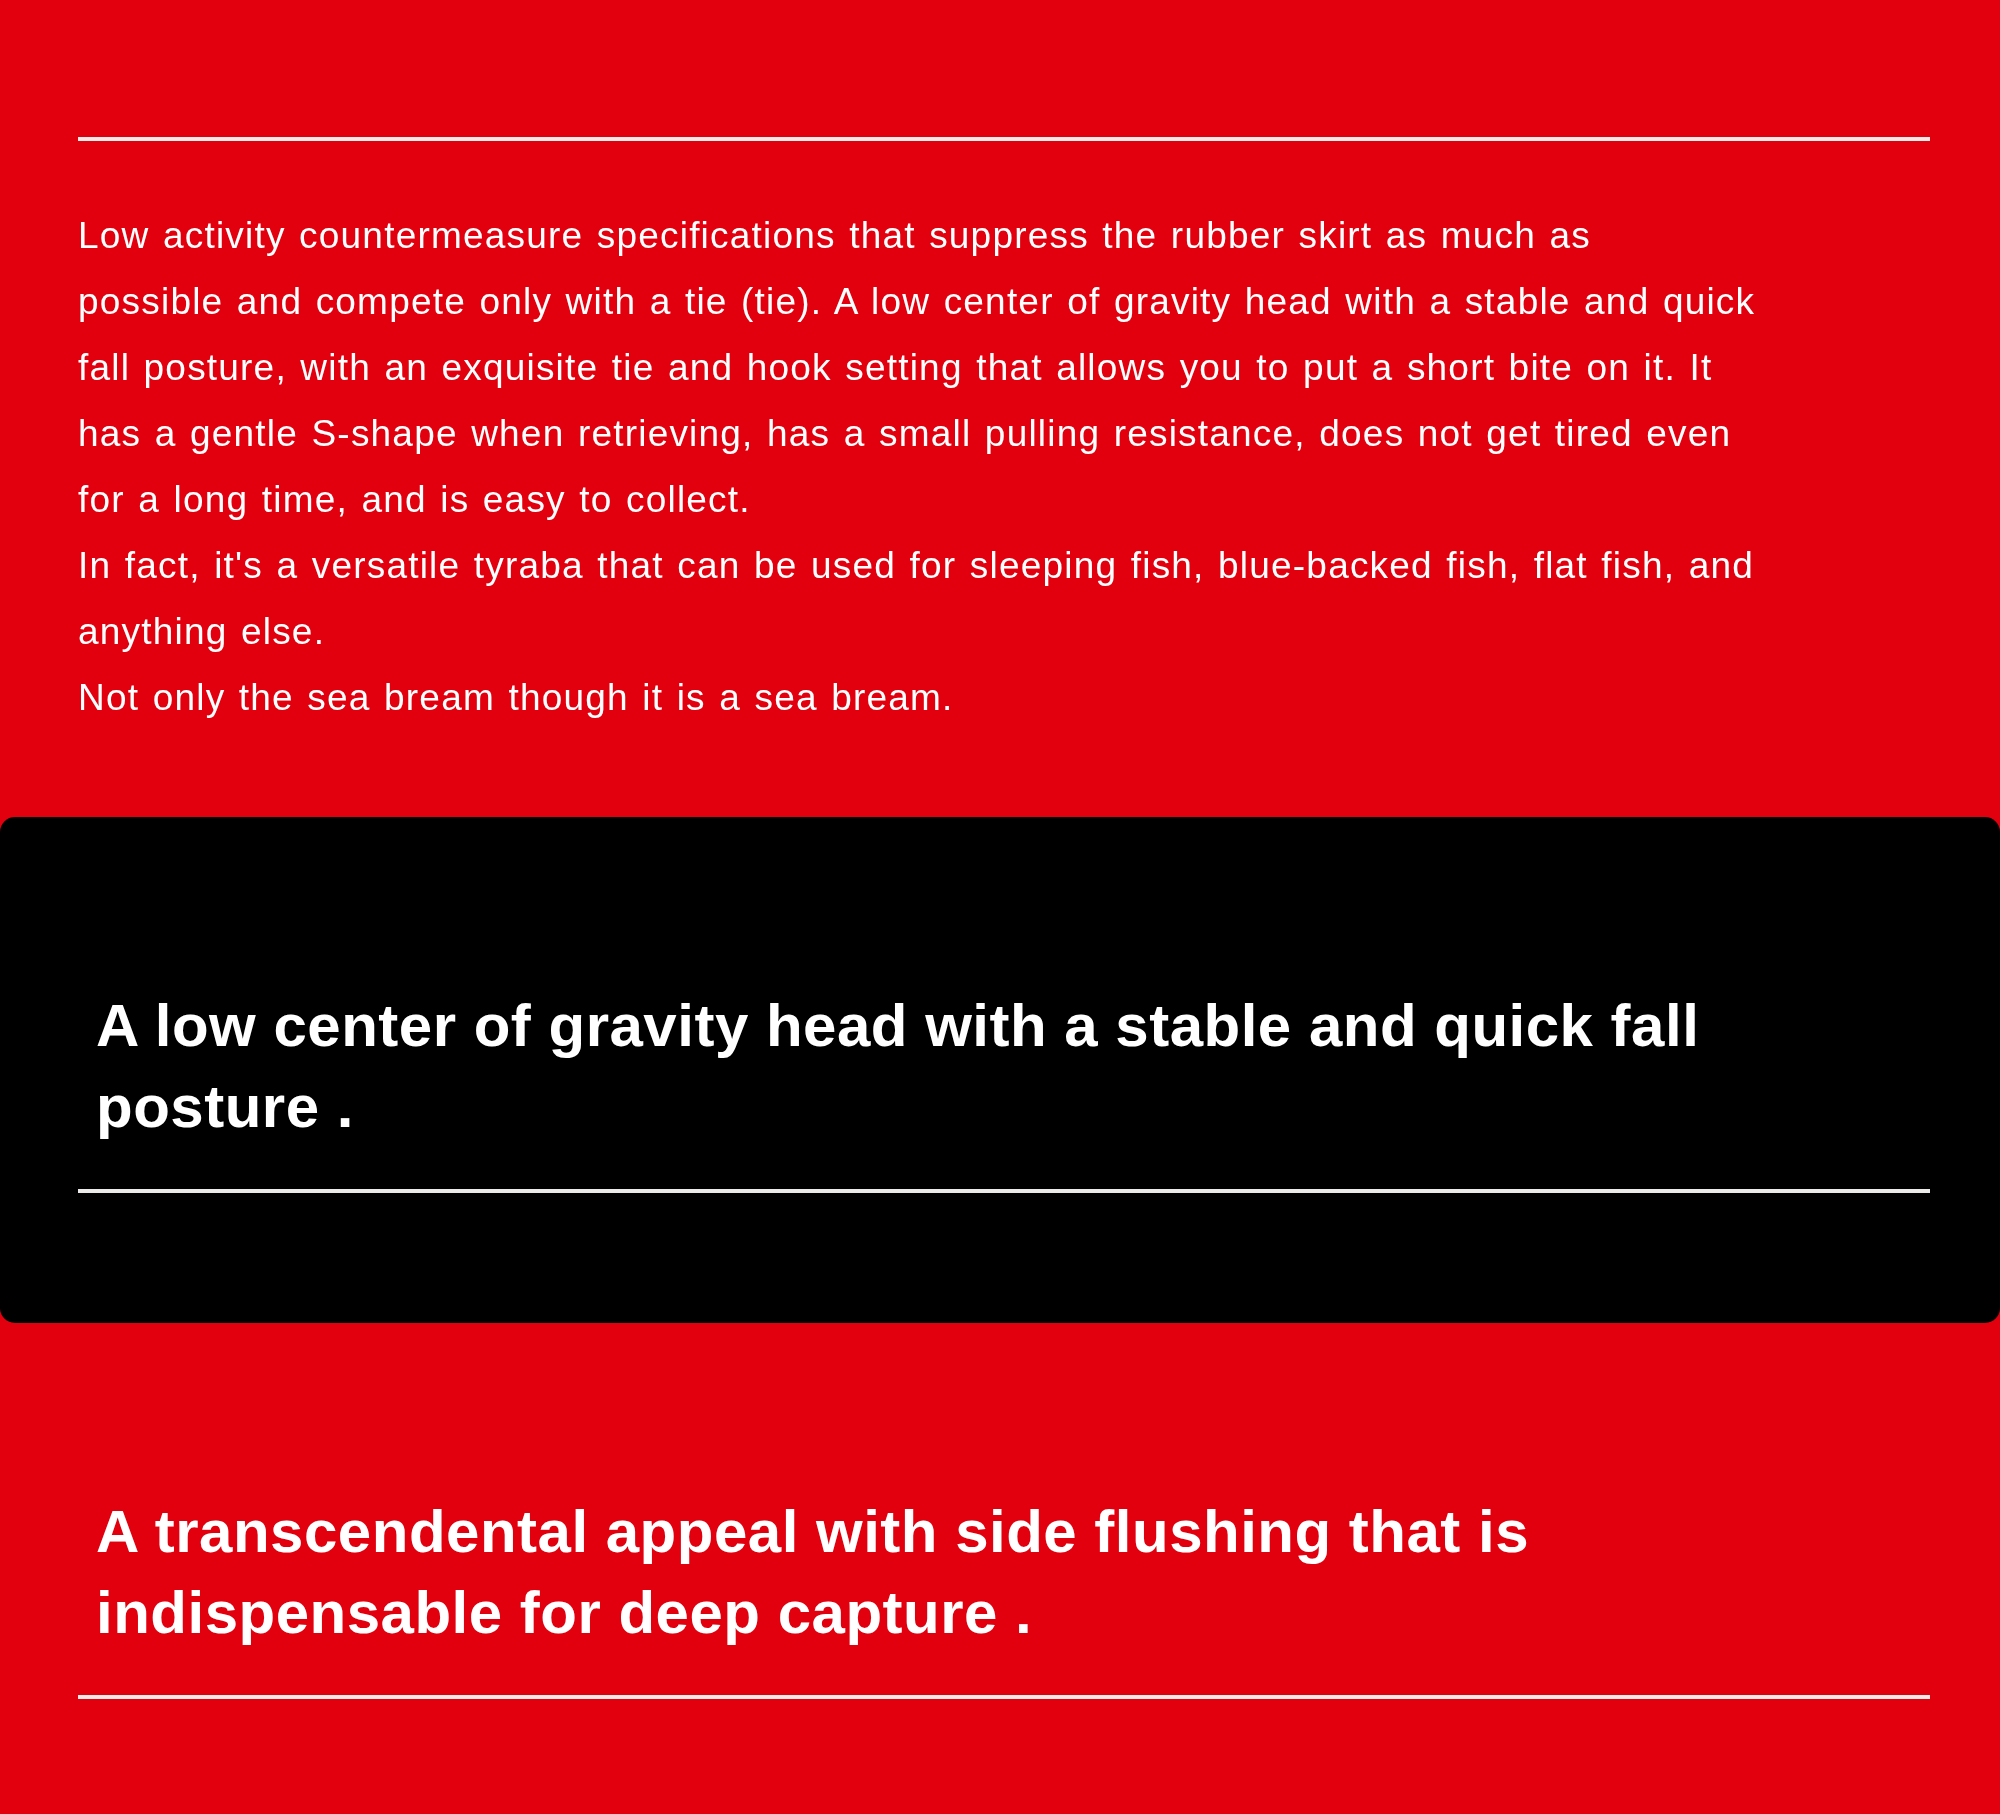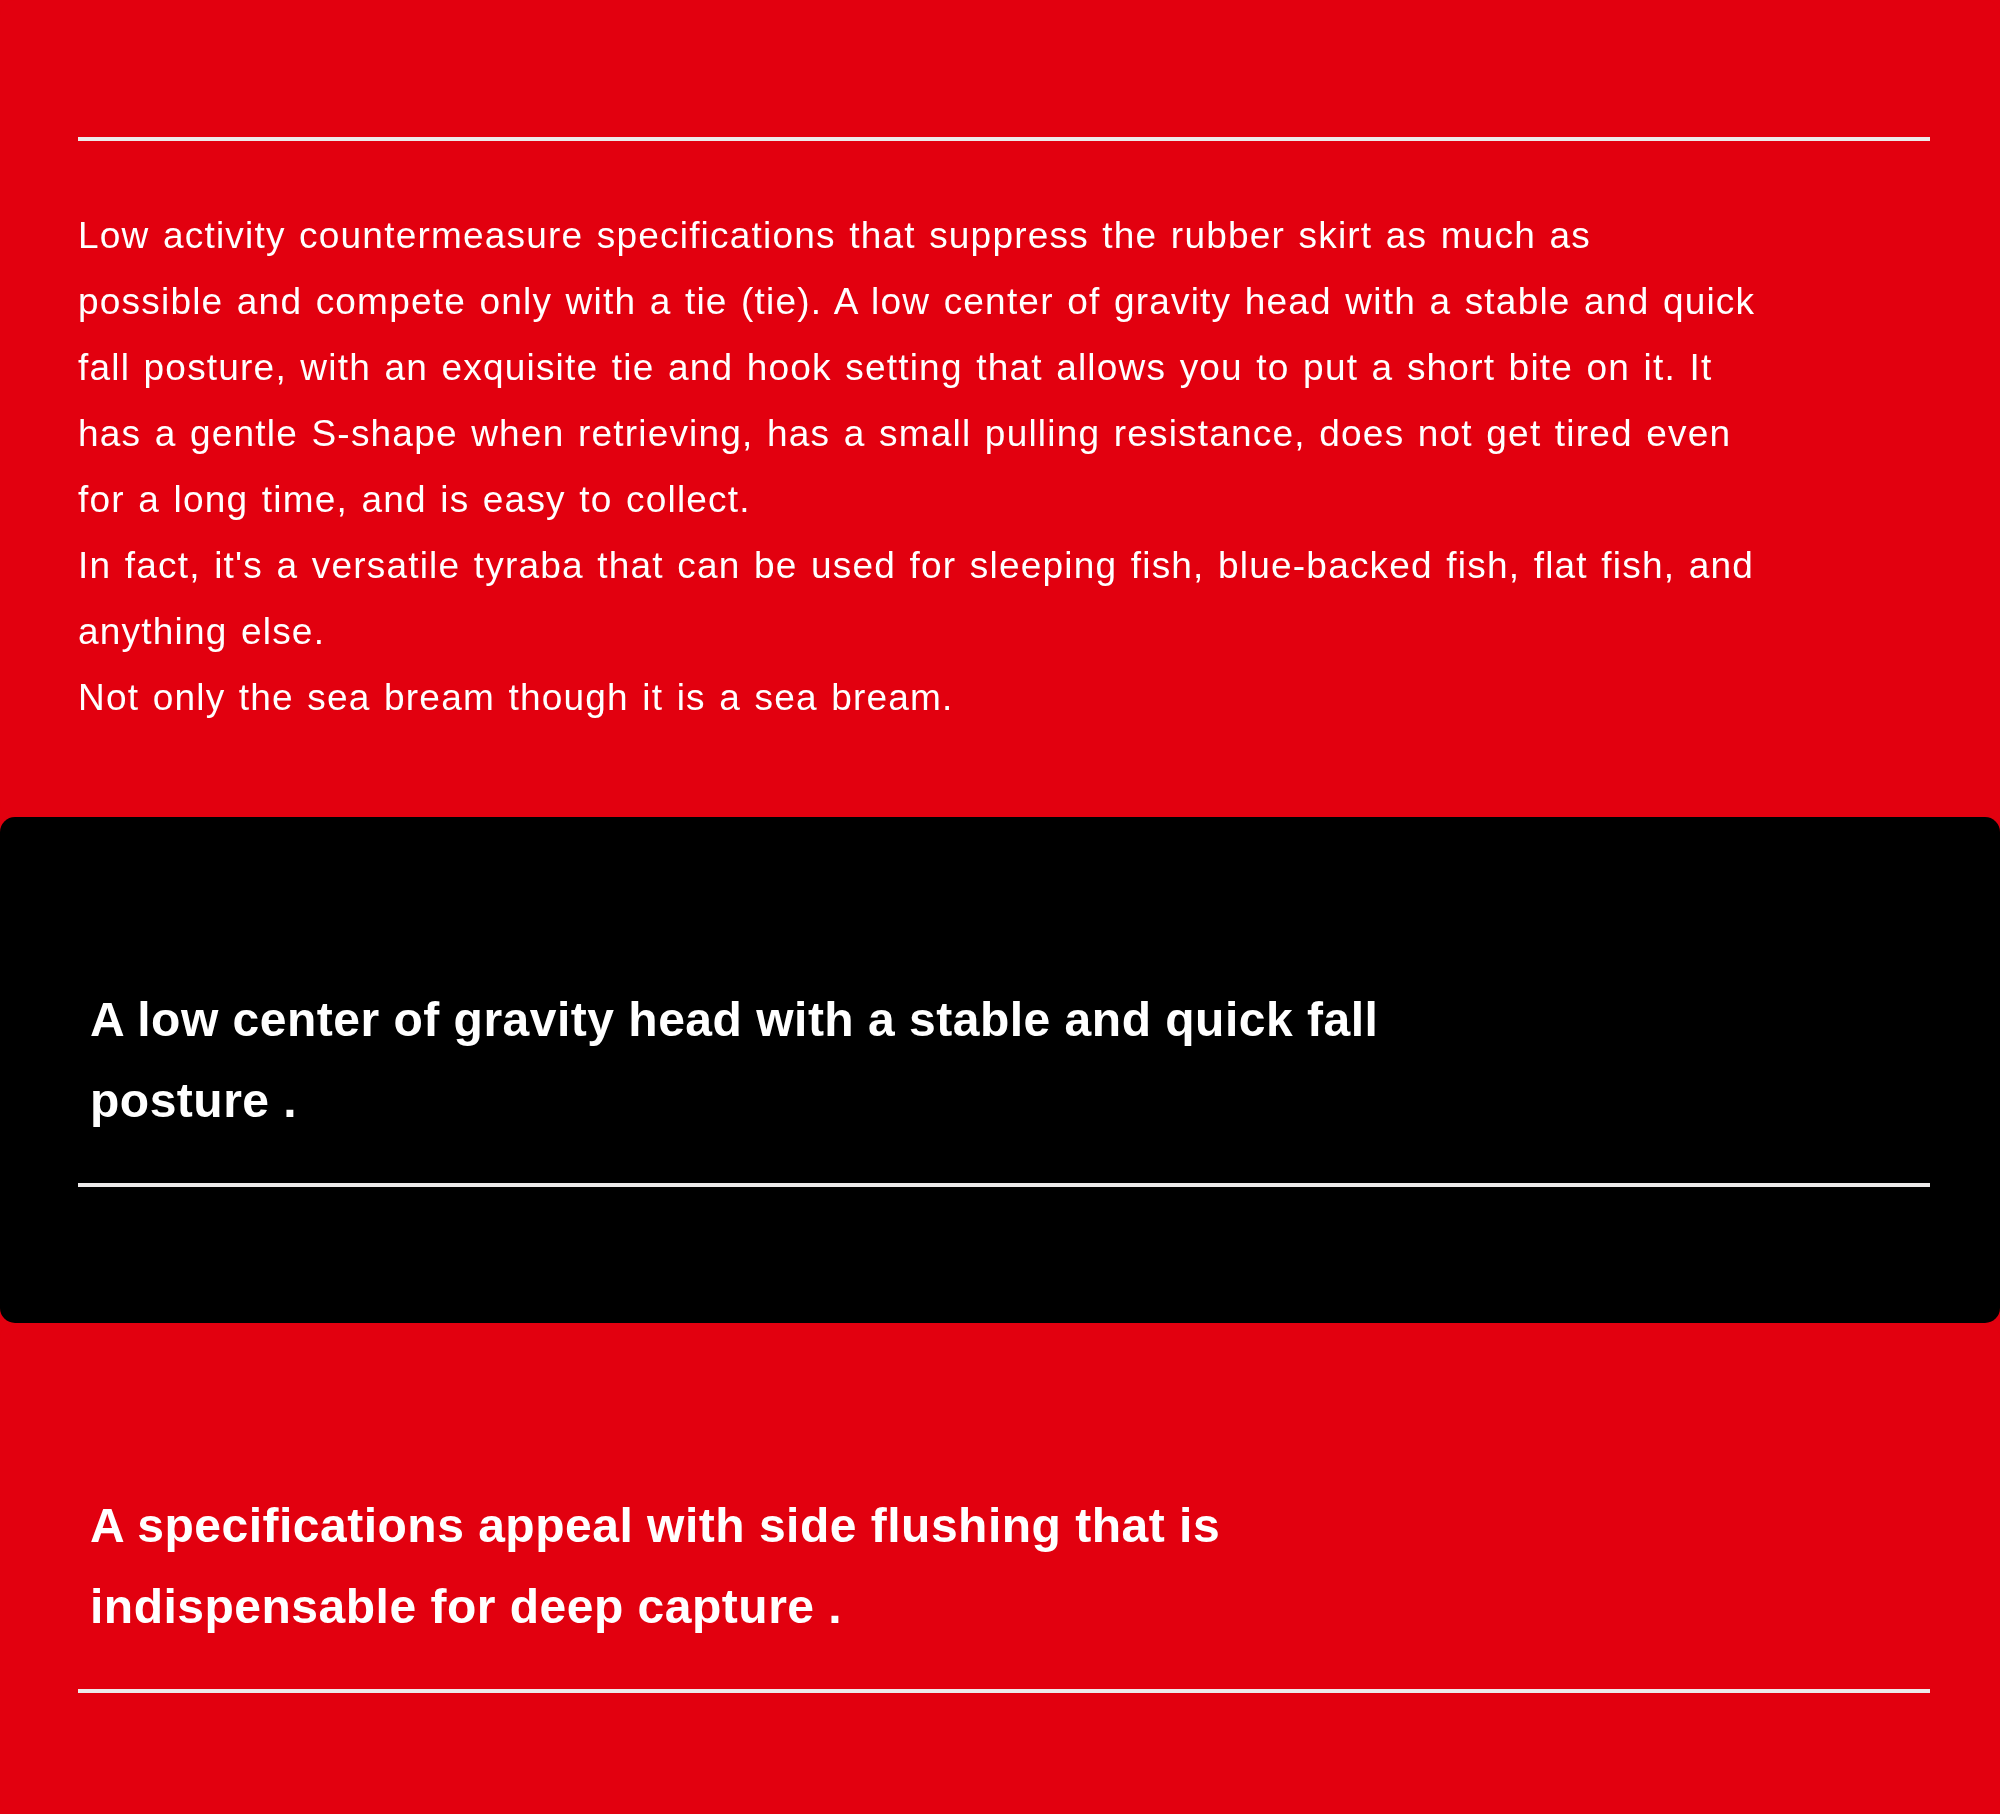--- a/index.html
+++ b/index.html
@@ -45,22 +45,22 @@
     font-weight: 400;
     color: var(--text-white, #ffffff);
     white-space: pre-line;
   }
   .section-black {
     height: 506px;
     background: var(--black, #000000);
     padding-top: 150px;
   }
   .feature-heading {
-    margin: 12px;
-    font-size: 48px;
+    margin: 18px;
+    font-size: 60px;
     line-height: 81px;
     font-weight: 700;
     letter-spacing: 0.5px;
     color: var(--text-white, #ffffff);
     white-space: pre-line;
   }
   .section-black .divider,
   .section-red-bottom .divider {
     margin-top: 42px;
   }
@@ -85,16 +85,16 @@
 Not only the sea bream though it is a sea bream.</p>
 </div>
 
 <div class="section section-black">
   <h2 class="feature-heading">A low center of gravity head with a stable and quick fall
 posture .</h2>
   <hr class="divider">
 </div>
 
 <div class="section section-red-bottom">
-  <h2 class="feature-heading">A specifications appeal with side flushing that is
+  <h2 class="feature-heading">A transcendental appeal with side flushing that is
 indispensable for deep capture .</h2>
   <hr class="divider">
 </div>
 
 </body></html>

